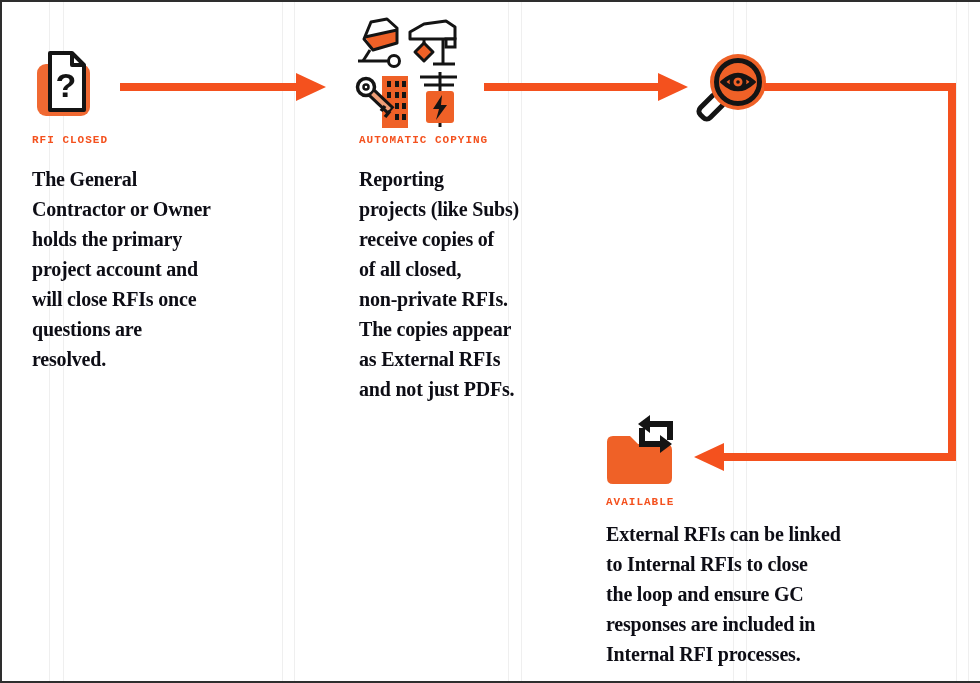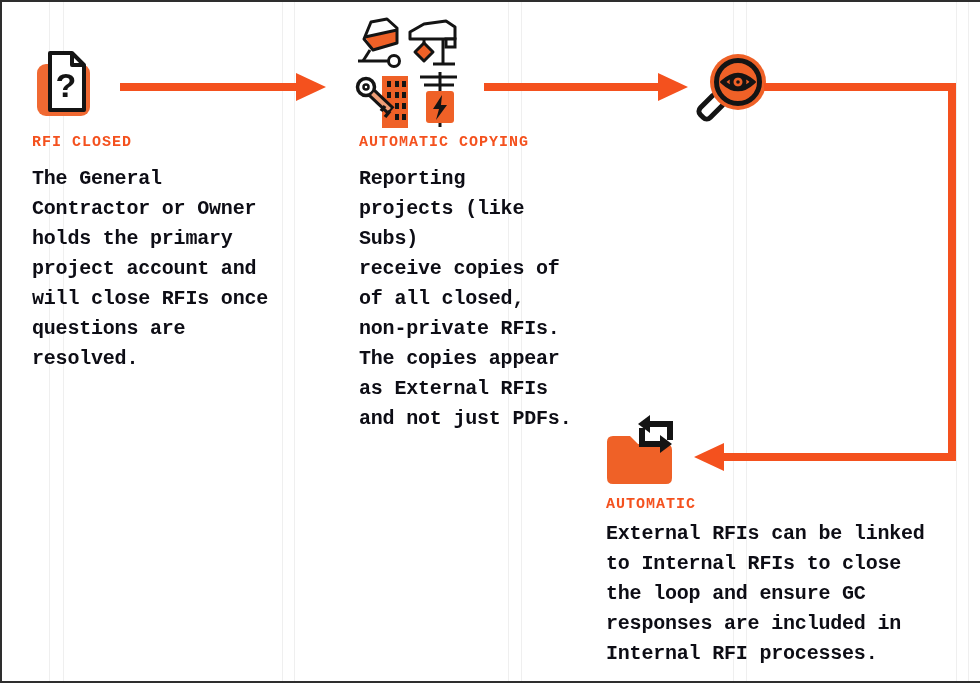--- a/index.html
+++ b/index.html
@@ -15,28 +15,28 @@
     font-family:"Liberation Sans", sans-serif;
   }
   .guide{
     position:absolute;top:0;bottom:0;width:1px;
     background:#efefef;
   }
   .step-label{
     position:absolute;
     font-family:"Liberation Mono","DejaVu Sans Mono",monospace;
     font-weight:bold;
-    font-size:15px;
+    font-size:11px;
     letter-spacing:1px;
     color:#f4511e;
     white-space:nowrap;
   }
   .step-text{
     position:absolute;
-    font-family:Liberation Mono, monospace;
+    font-family:Liberation Serif, serif;
     font-weight:bold;
     font-size:20px;
     line-height:30px;
     letter-spacing:-0.2px;
     color:#0d0d15;
     white-space:pre-wrap;
   }
   .shaft{position:absolute;background:#f4511e;}
   .head-right{
     position:absolute;width:0;height:0;
@@ -174,20 +174,20 @@
     <svg width="88" height="78" viewBox="0 0 88 78">
       <path d="M3 30 Q3 24 9 24 L26 24 L34 32 L62 32 Q68 32 68 38 V66 Q68 72 62 72 H9 Q3 72 3 66 Z" fill="#ef6127"></path>
       <g stroke="#141414" stroke-width="6" fill="none">
         <path d="M66 28 V12 H44"></path>
         <path d="M38 16 V32 H58"></path>
       </g>
       <path d="M46 3 L34 12 L46 21 Z" fill="#141414"></path>
       <path d="M56 23 L68 32 L56 41 Z" fill="#141414"></path>
     </svg>
   </div>
-  <div class="step-label" style="left:604px;top:494px">AUTOMATIC</div>
+  <div class="step-label" style="left:604px;top:494px">AVAILABLE</div>
   <div class="step-text" style="left:604px;top:517px;width:340px">External RFIs can be linked
 to Internal RFIs to close
 the loop and ensure GC
 responses are included in
 Internal RFI processes.</div>
 
 </div>
 
 </body></html>

